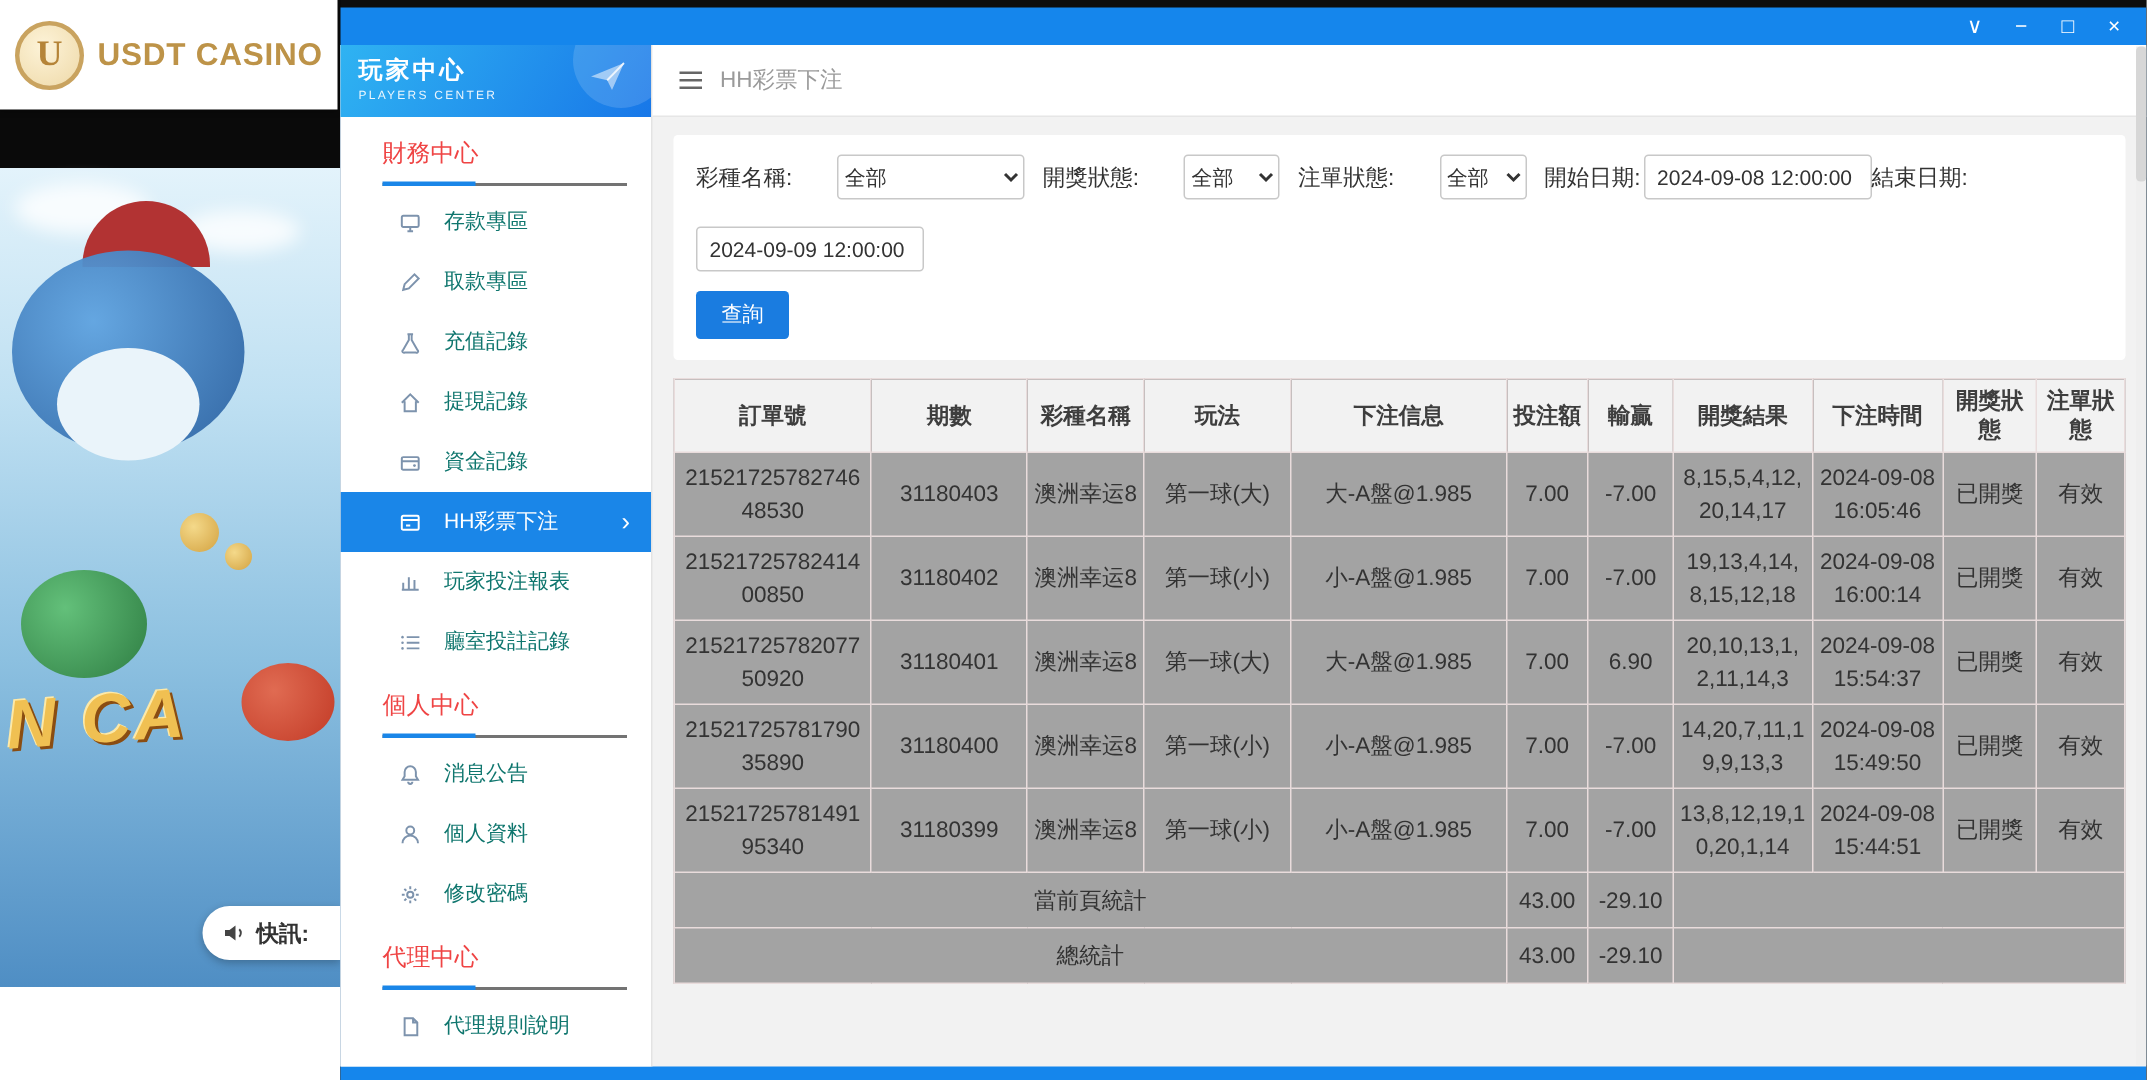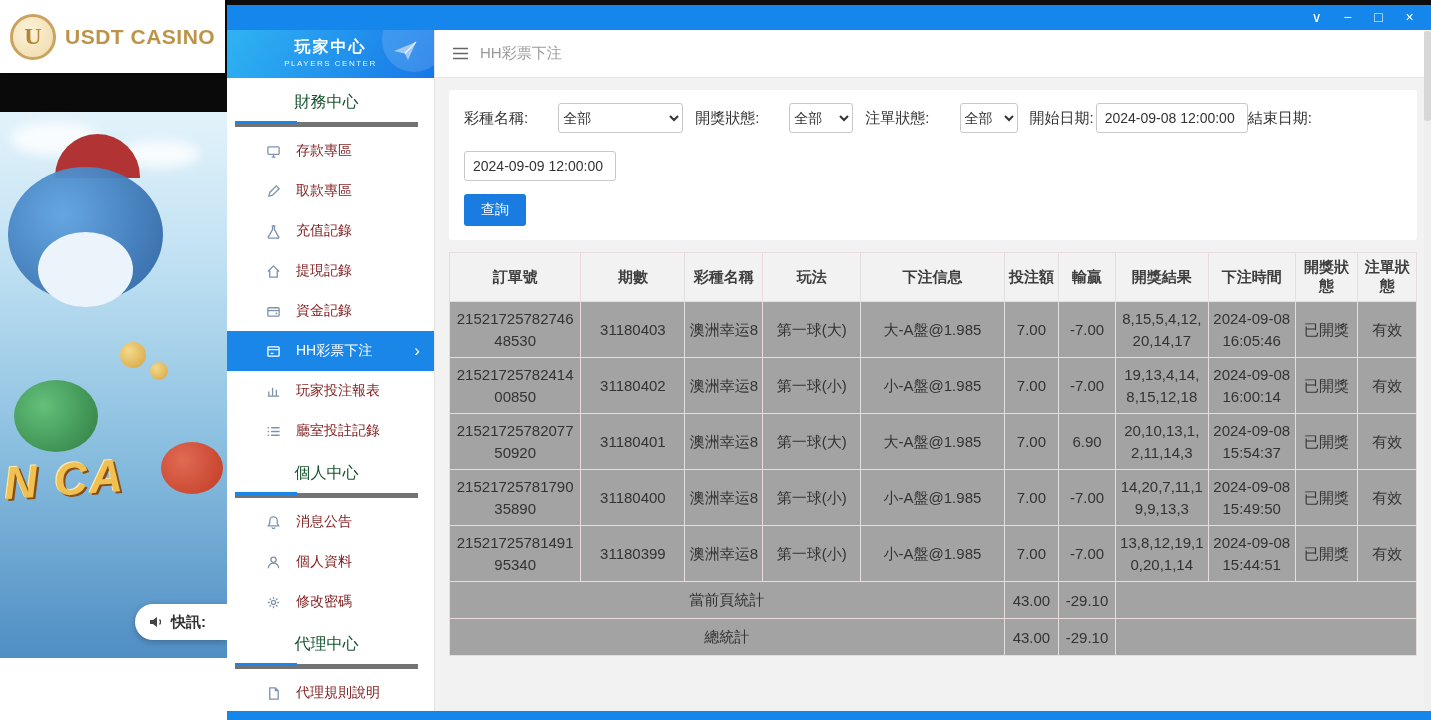--- a/index.html
+++ b/index.html
@@ -41,36 +41,36 @@
 
   
   .window { position:absolute; left:227px; top:5px; right:0; bottom:0; background:#1586ec;
     display:flex; flex-direction:column; }
   .titlebar { height:25px; display:flex; justify-content:flex-end; align-items:center; padding-right:6px; }
   .ctrl { width:31px; text-align:center; color:#fff; font-size:14px; line-height:25px; cursor:pointer; }
   .window-body { flex:1; display:flex; background:#f2f2f2; min-height:0; }
   .win-bottom { height:9px; }
 
   
-  .sidebar { width:207px; background:#fff; display:flex; flex-direction:column; flex:0 0 auto;text-align:center; }
+  .sidebar { width:207px; background:#fff; display:flex; flex-direction:column; flex:0 0 auto; }
   .side-header { height:48px; background:linear-gradient(120deg,#2fb3f2,#1877e8); color:#fff;
     padding:7px 12px 0 12px; position:relative; overflow:hidden; flex:0 0 auto; }
   .side-header::after { content:""; position:absolute; width:64px; height:64px; border-radius:50%;
     background:rgba(255,255,255,.14); right:-12px; top:-22px; }
   .sh-title { font-size:16px; font-weight:bold; letter-spacing:2px; }
   .sh-sub { font-size:8px; letter-spacing:1.5px; opacity:.9; margin-top:1px; }
   .sh-plane { position:absolute; right:16px; top:9px; opacity:.95; }
 
   .side-menu { flex:1; overflow:hidden; padding-top:2px; }
-  .section-title { margin:12px 16px 4px 8px; font-size:16px; color:#14532d; padding-bottom:9px;
-    border-bottom:5px solid #737373; position:relative; }
+  .section-title { margin:12px 16px 4px 28px; font-size:16px; color:#ef4444; padding-bottom:9px;
+    border-bottom:2px solid #737373; position:relative; }
   .section-title::after { content:""; position:absolute; left:0; bottom:-2px; width:62px; height:3px; background:#1a86e8; }
   .side-item { height:40px; display:flex; align-items:center; gap:15px; padding-left:38px;
     color:#7d93ad; font-size:14px; cursor:pointer; position:relative; }
-  .side-item .label { color:#7f1d1d; }
+  .side-item .label { color:#0f766e; }
   .side-item.active { background:#1a86e8; color:#fff; }
   .side-item.active .label { color:#fff; }
   .side-item .chev { position:absolute; right:14px; font-size:17px; color:#fff; }
   .ico { width:16px; height:16px; display:flex; align-items:center; justify-content:center; flex:0 0 auto; }
 
   
   .main { flex:1; display:flex; flex-direction:column; min-width:0; border-left:1px solid #e3e3e3; }
   .topbar { height:48px; background:#fff; display:flex; align-items:center; gap:11px; padding:0 17px;
     border-bottom:1px solid #e6e6e6; flex:0 0 auto; }
   .hamburger { display:flex; cursor:pointer; color:#666; }

